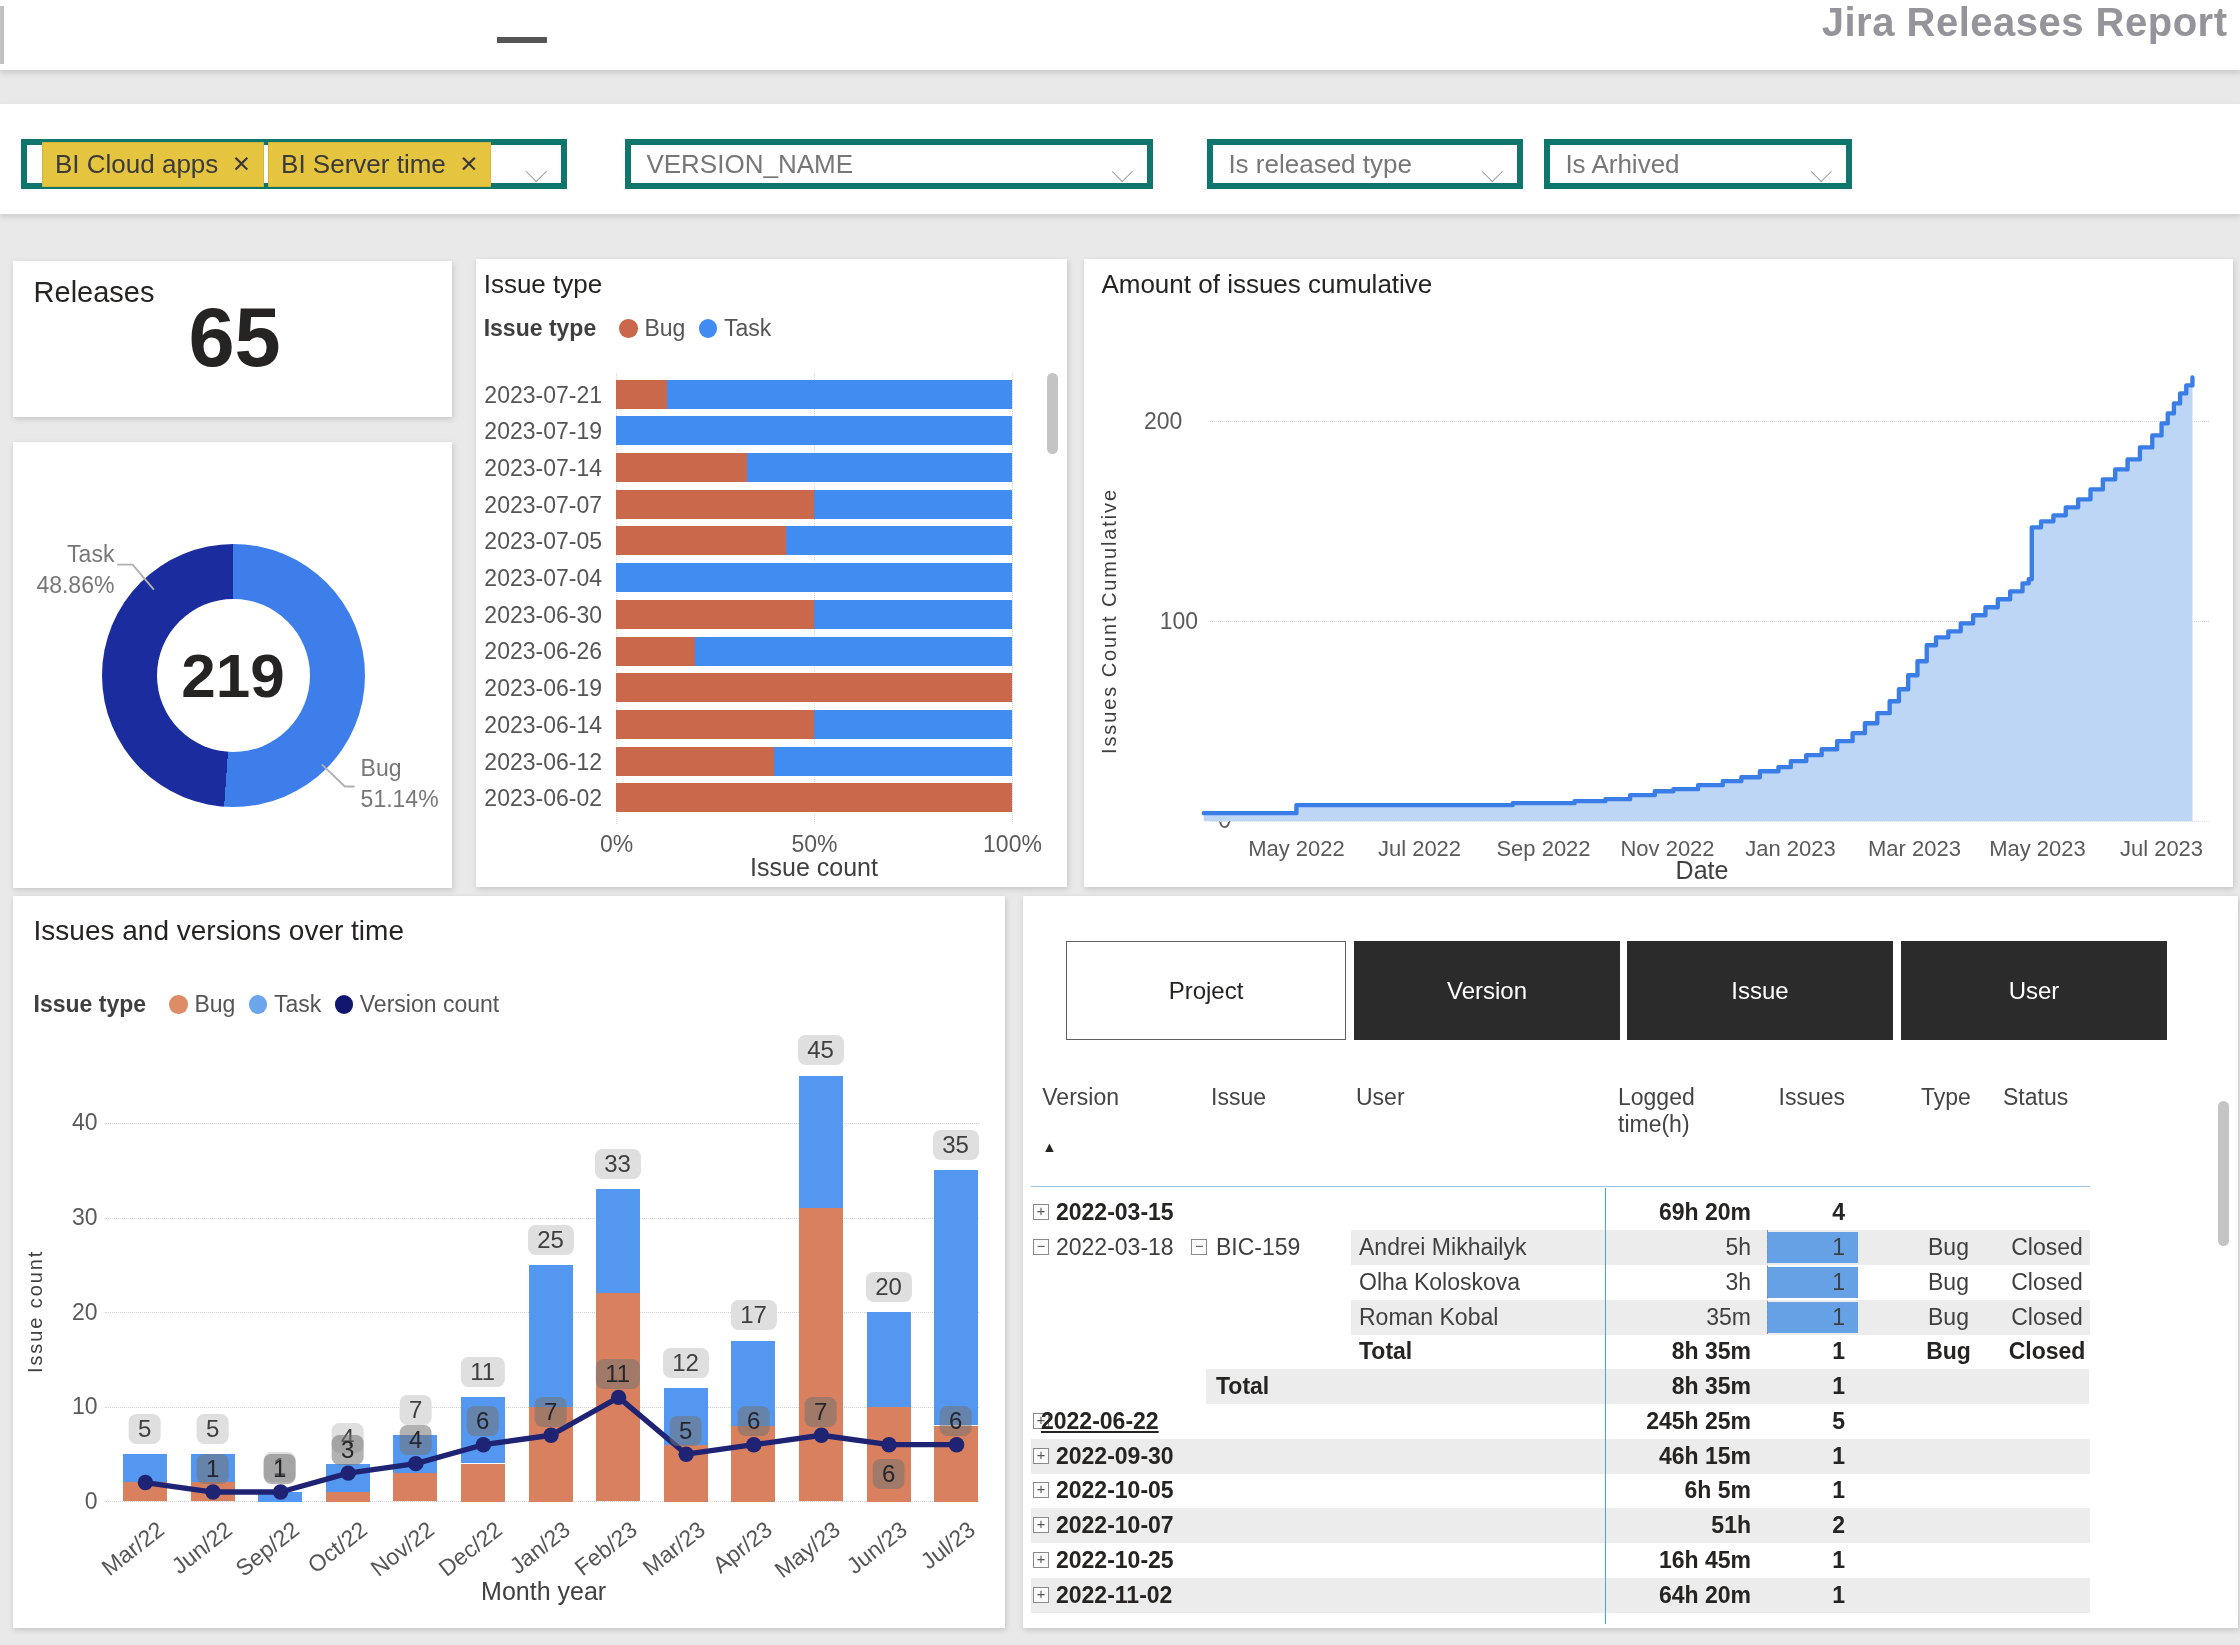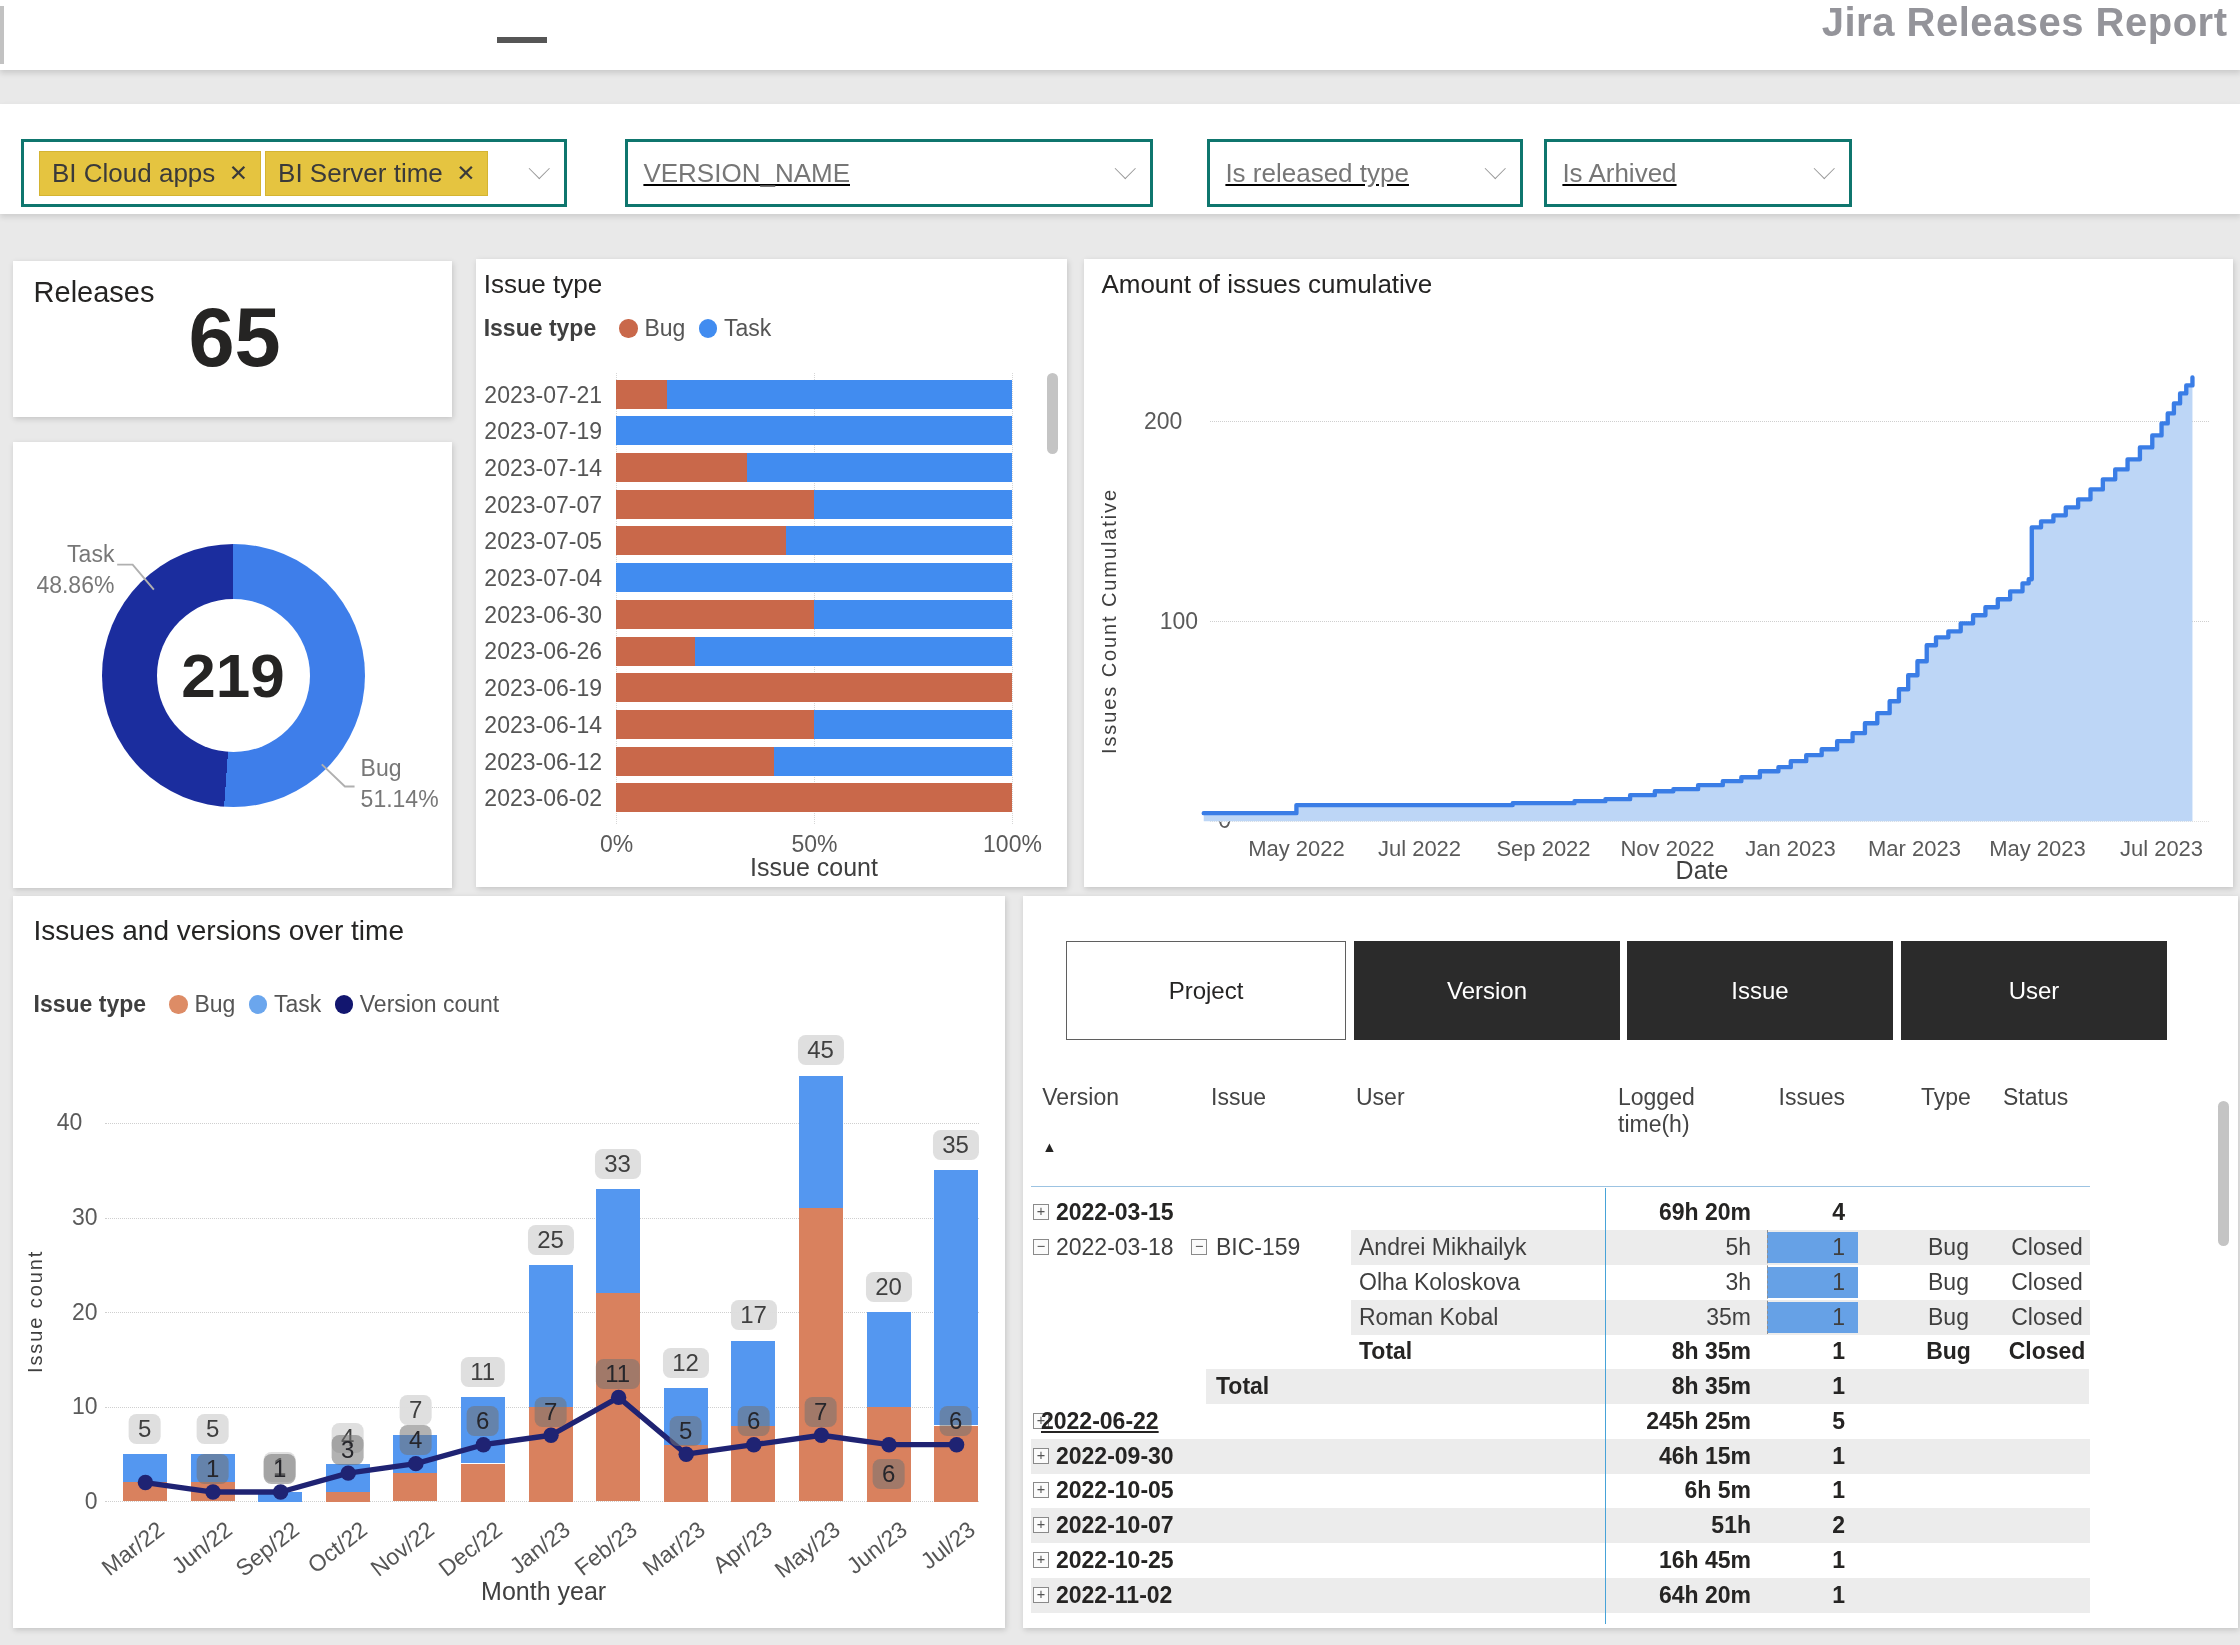--- a/index.html
+++ b/index.html
@@ -7,21 +7,21 @@
   body { font-family:"Liberation Sans", sans-serif; background:#e9e9e9; position:relative; overflow:hidden; }
   #page { position:absolute; inset:0; }
 
   .band { position:absolute; left:0; width:2241px; background:#fff; }
   #header-band { top:0; height:70px; box-shadow:0 2.9px 5.8px rgba(0,0,0,0.14); }
   #title { position:absolute; right:13.5px; top:0px; font-size:40px; font-weight:bold; color:#94949a; letter-spacing:0.5px; }
   #hdr-dash { position:absolute; left:497px; top:37px; width:50px; height:5.8px; background:#565656; }
   #hdr-strip { position:absolute; left:0; top:5.8px; width:3.9px; height:58px; background:#c2c2c2; }
   #filter-band { top:104px; height:110px; box-shadow:0 2.9px 5.8px rgba(0,0,0,0.12); }
 
-  .dropdown { position:absolute; top:35px; height:68px; background:#fff; border:3px solid #0f766e; display:flex; align-items:center; padding:0 15.4px;text-decoration:underline; }
+  .dropdown { position:absolute; top:35px; height:50px; background:#fff; border:6px solid #0f766e; display:flex; align-items:center; padding:0 15.4px; }
   .dd-placeholder { color:#777; font-size:26px; }
   .chev { width:14.5px; height:14.5px; border-right:1.9px solid #999; border-bottom:1.9px solid #999; transform:rotate(45deg); position:absolute; right:17.4px; top:19.3px; }
   .chip { background:#e5c440; border:1px solid #d4b432; display:inline-flex; align-items:center; height:45px; padding:0 11.6px; margin-right:4.8px; font-size:26px; color:#3a3a3a; }
   .chip .x { margin-left:13.5px; font-size:23px; color:#3a3a3a; }
 
   .card { position:absolute; background:#fff; box-shadow:1px 1.9px 5.8px rgba(0,0,0,0.16); overflow:hidden; }
   .ctitle { position:absolute; font-size:26px; color:#252423; }
 
   
   #kpi-value { position:absolute; left:135px; top:29px; width:174px; text-align:center; font-size:83px; font-weight:600; color:#252423; }
@@ -255,21 +255,21 @@
     <div id="ot-plot">
         <div class="gridline-h" style="left: 92px; top: 605px; width: 874px;"></div>
         <div class="axis-lab" style="left: 29px; top: 592px; width: 56px; text-align: right;">0</div>
         <div class="gridline-h" style="left: 92px; top: 511px; width: 874px;"></div>
         <div class="axis-lab" style="left: 29px; top: 497px; width: 56px; text-align: right;">10</div>
         <div class="gridline-h" style="left: 92px; top: 416px; width: 874px;"></div>
         <div class="axis-lab" style="left: 29px; top: 403px; width: 56px; text-align: right;">20</div>
         <div class="gridline-h" style="left: 92px; top: 322px; width: 874px;"></div>
         <div class="axis-lab" style="left: 29px; top: 308px; width: 56px; text-align: right;">30</div>
         <div class="gridline-h" style="left: 92px; top: 227px; width: 874px;"></div>
-        <div class="axis-lab" style="left: 29px; top: 213px; width: 56px; text-align: center;">40</div>
+        <div class="axis-lab" style="left: 29px; top: 213px; width: 56px; text-align: right;">40</div>
         <div style="position: absolute; left: 110px; top: 586px; width: 44px; height: 19px; background: rgb(217, 129, 94);"></div>
         <div style="position: absolute; left: 110px; top: 558px; width: 44px; height: 28px; background: rgb(84, 151, 240);"></div>
         <div class="ot-xlab" style="left: 140px; top: 620px;">Mar/22</div>
         <div style="position: absolute; left: 178px; top: 586px; width: 44px; height: 19px; background: rgb(217, 129, 94);"></div>
         <div style="position: absolute; left: 178px; top: 558px; width: 44px; height: 28px; background: rgb(84, 151, 240);"></div>
         <div class="ot-xlab" style="left: 208px; top: 620px;">Jun/22</div>
         <div style="position: absolute; left: 245px; top: 596px; width: 44px; height: 9.5px; background: rgb(84, 151, 240);"></div>
         <div class="ot-xlab" style="left: 275px; top: 620px;">Sep/22</div>
         <div style="position: absolute; left: 313px; top: 596px; width: 44px; height: 9.5px; background: rgb(217, 129, 94);"></div>
         <div style="position: absolute; left: 313px; top: 568px; width: 44px; height: 28px; background: rgb(84, 151, 240);"></div>

